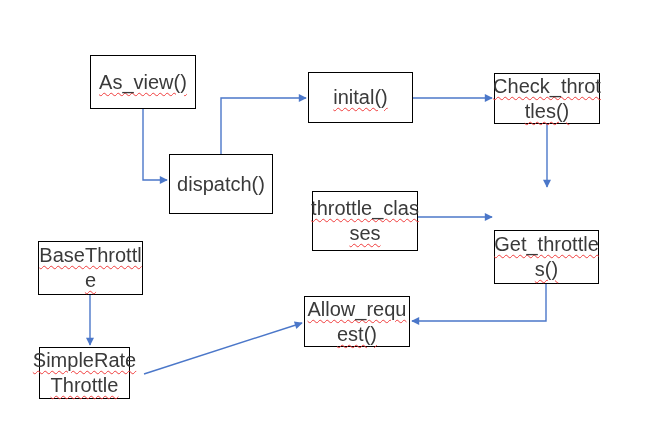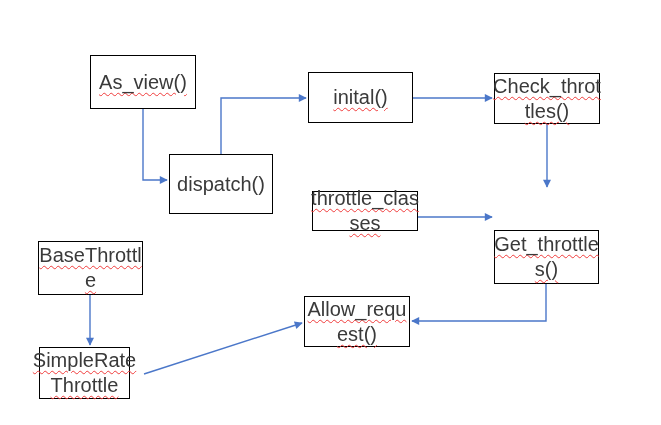--- a/index.html
+++ b/index.html
@@ -51,21 +51,21 @@
     text-decoration-style: wavy;
     text-decoration-color: var(--spellcheck-underline);
     text-decoration-thickness: 1px;
     text-underline-offset: 3px;
   }
   
   .n-as-view            { left: 90px;  top: 55px;  width: 106px; height: 54px; }
   .n-dispatch           { left: 169px; top: 154px; width: 104px; height: 60px; }
   .n-inital             { left: 308px; top: 72px;  width: 105px; height: 51px; }
   .n-check-throttles    { left: 494px; top: 73px;  width: 106px; height: 51px; }
-  .n-throttle-classes   { left: 312px; top: 191px; width: 106px; height: 40px; }
+  .n-throttle-classes   { left: 312px; top: 191px; width: 106px; height: 60px; }
   .n-get-throttles      { left: 494px; top: 189px; width: 105px; height: 54px; margin-top: 41px; }
   .n-base-throttle      { left: 38px;  top: 241px; width: 105px; height: 54px; }
   .n-simple-rate        { left: 39px;  top: 347px; width: 91px; height: 52px; }
   .n-allow-request      { left: 304px; top: 296px; width: 106px; height: 51px; }
 </style>
 </head>
 <body>
 
 <div class="canvas">
 

